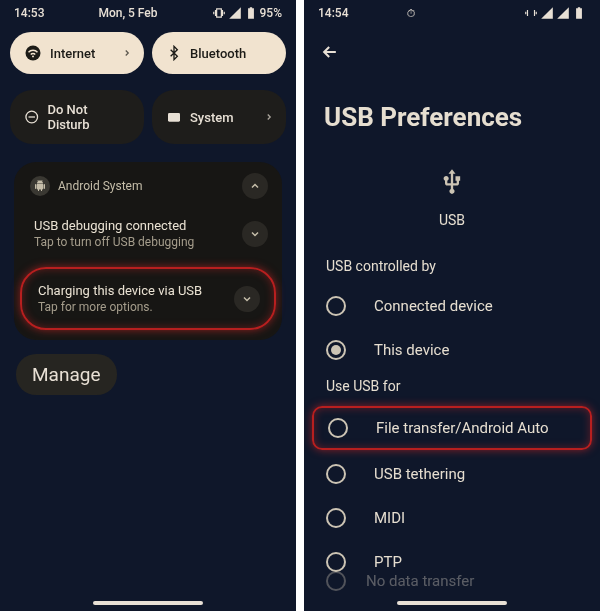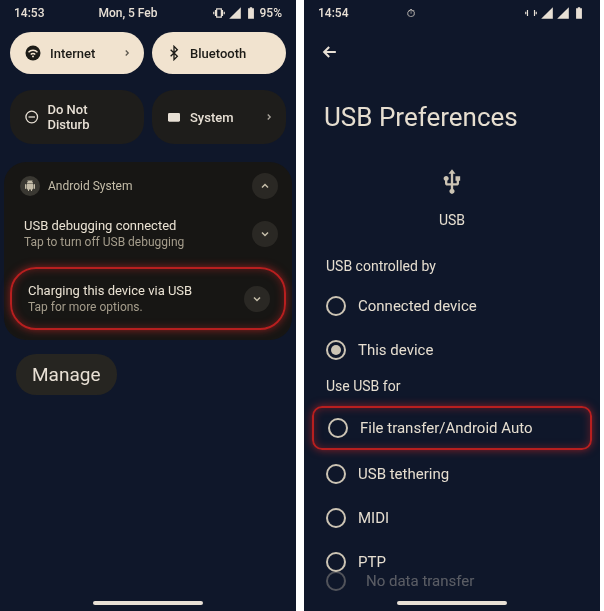--- a/index.html
+++ b/index.html
@@ -10,41 +10,41 @@
 .status-right svg{width:14px;height:14px}
 .date{color:#e8e0d5}
 
 
 .qs-tiles{display:flex;gap:8px;padding:8px 10px}
 .tile{flex:1;display:flex;align-items:center;gap:8px;border-radius:22px;padding:12px 14px;font-size:13px;font-weight:500;position:relative}
 .tile-light{background:#f1e3cf;color:#1c1b17}
 .tile-dark{background:#1e1d1b;color:#e8e0d5}
 .tile-chev{position:absolute;right:12px;opacity:.7}
 
-.notif-area{margin:10px 4px 0;background:#171614;border-radius:22px;padding:4px 0}
+.notif-area{margin:10px 14px 0;background:#171614;border-radius:22px;padding:4px 0}
 .notif{padding:10px 16px;position:relative}
 .notif-header{display:flex;align-items:center;gap:8px;font-size:12px;color:#c5bda9}
 .notif-app-icon{width:20px;height:20px;border-radius:10px;background:#3a3832;display:flex;align-items:center;justify-content:center}
 .notif-body{padding:12px 22px 12px 20px;position:relative}
 .notif-title{font-size:13px;color:#eae2d3;margin-bottom:2px}
 .notif-sub{font-size:12px;color:#a59d8c}
 .expand-btn{position:absolute;right:14px;top:50%;transform:translateY(-50%);width:26px;height:26px;border-radius:13px;background:#2a2824;display:flex;align-items:center;justify-content:center}
 
 .notif-charging{border:2px solid #b81f1f;border-radius:26px;margin:6px;box-shadow:0 0 8px rgba(220,40,40,.6),inset 0 0 8px rgba(220,40,40,.4);padding:14px 16px;position:relative}
 
 .manage{margin:14px 16px;display:inline-block;padding:9px 16px;background:#262521;border-radius:20px;font-size:19px;color:#e8e0d5}
 
 
 .back{padding:18px 16px 6px}
-.title-big{padding:30px 20px 36px;font-size:26px;color:#e6ded0;font-weight:400}
+.title-big{padding:30px 20px 36px;font-size:26px;color:#e6ded0;font-weight:700}
 .usb-icon-area{text-align:center;padding:0 0 8px}
 .usb-icon-area svg{width:28px;height:28px}
 .usb-label{text-align:center;font-size:14px;padding:4px 0 24px;color:#e6ded0}
 .section-label{font-size:14px;color:#e6ded0;padding:6px 22px 10px}
-.radio-row{display:flex;align-items:center;gap:12px;padding:12px 22px}
+.radio-row{display:flex;align-items:center;gap:28px;padding:12px 22px}
 .radio{width:20px;height:20px;border:2px solid #ccc4b4;border-radius:50%;flex:none;position:relative}
 .radio.checked::after{content:"";position:absolute;inset:3px;background:#ccc4b4;border-radius:50%}
 .radio-label{font-size:15px;color:#e6ded0}
 .row-highlight{border:2px solid #b81f1f;border-radius:10px;margin:2px 8px;box-shadow:0 0 8px rgba(220,40,40,.6),inset 0 0 8px rgba(220,40,40,.4);padding:10px 14px}
 .bottom-fade{position:absolute;bottom:20px;left:0;right:0;padding:0 22px;opacity:.35;display:flex;align-items:center;gap:20px}
 .nav-pill{position:absolute;bottom:6px;left:50%;transform:translateX(-50%);width:110px;height:4px;background:#e8e0d5;border-radius:2px}
 </style>
 </head>
 <body>
 

